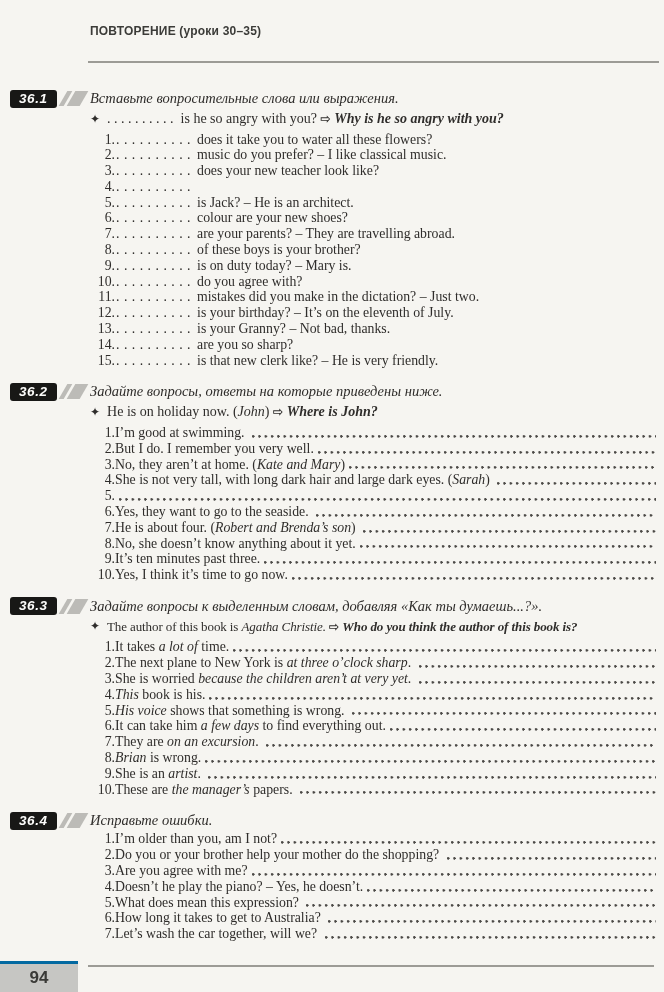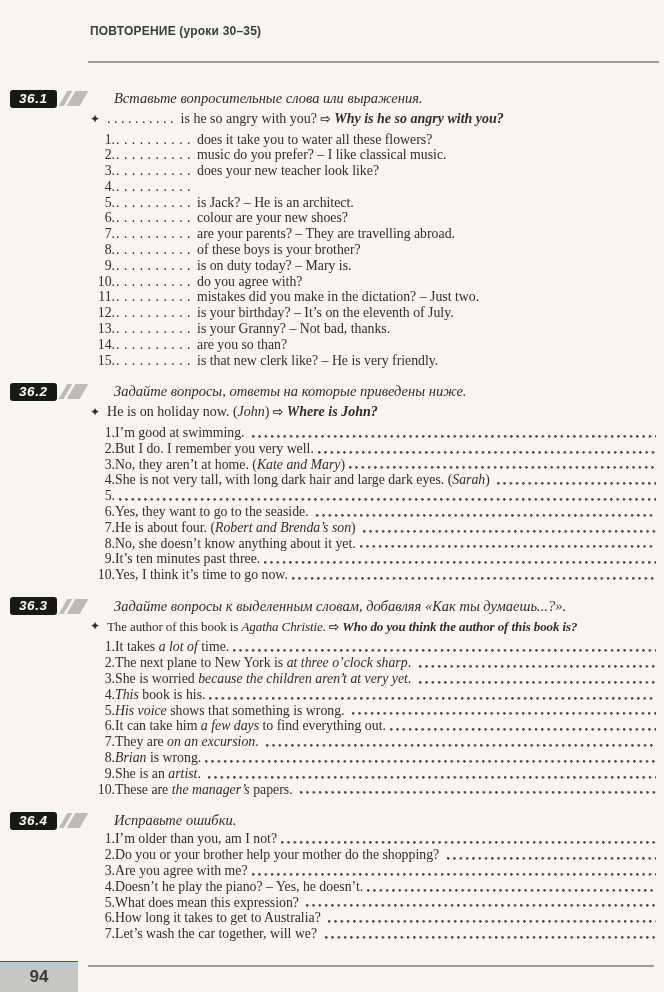--- a/index.html
+++ b/index.html
@@ -29,42 +29,42 @@
   .section { position:relative; padding-left:90px; padding-right:6px; margin-top:14px; }
   .section.first { margin-top:25px; }
   .badge-wrap { position:absolute; left:10px; top:1px; display:flex; align-items:center; height:17px; }
   .badge {
     background:#181816; color:#fcfcfa; border-radius:3px;
     font:italic bold 13.5px "Liberation Sans", sans-serif;
     padding:1px 9px 2px 9px; letter-spacing:0.6px;
   }
   .sliver { width:5px; height:15px; background:#bcbbb7; transform:skewX(-30deg); margin-left:6px; }
   .slash  { width:13px; height:15px; background:#bcbbb7; transform:skewX(-30deg); margin-left:3px; }
-  .instruction { font-style:italic; font-size:14.5px; line-height:18px; display:block;margin-left:24px; }
+  .instruction { font-style:italic; font-size:14.5px; line-height:18px; display:block; }
   .example { white-space:pre; font-size:14px; line-height:19px; margin:2px 0 3px 0; }
   .example.tight { font-size:13px; letter-spacing:-0.1px; }
   .star { display:inline-block; margin-right:7px; font-size:12px; vertical-align:0.5px; }
   .arrow { font-weight:bold; font-family:"DejaVu Sans", sans-serif; font-size:12.5px; }
   .ans { font-weight:bold; font-style:italic; }
   .i { font-style:italic; }
   .items { margin-top:2px; }
   .item { display:flex; align-items:baseline; white-space:pre; font-size:13.8px; line-height:15.8px; }
   .num { flex:none; width:25px; text-align:right; }
   .gapdots { margin:0 6px 0 1px; letter-spacing:0.5px; }
   .leader {
     flex:1 1 auto; min-width:10px; height:3px;
     align-self:flex-end; margin:0 2px 3px 4px;
     background-image:radial-gradient(circle at 1.2px 1.4px, #4c4a47 1.05px, rgba(0,0,0,0) 1.5px);
     background-size:6.3px 3px; background-repeat:repeat-x;
   }
   
   .footer-rule { position:absolute; left:88px; width:566px; top:965px; height:2px; background:#9c9b96; }
   .page-num-box {
     position:absolute; left:0; top:961px; width:78px; height:31px;
-    background:#c6c6c3; border-top:1px solid #0369a1; box-sizing:border-box;
+    background:#c6c6c3; border-top:3px solid #0369a1; box-sizing:border-box;
     display:flex; align-items:center; justify-content:center;
     font-family:"Liberation Sans", sans-serif; font-weight:bold;
     font-size:17px; color:#3a3a37;
   }
 </style>
 </head>
 <body>
 
 <div class="page">
   <div class="title">ПОВТОРЕНИЕ (уроки 30–35)</div>
@@ -86,21 +86,21 @@
           <div class="item"><span class="num">4.</span><span class="gapdots">. . . . . . . . . .</span></div>
           <div class="item"><span class="num">5.</span><span class="gapdots">. . . . . . . . . .</span><span class="itext"><span>is Jack? – He is an architect.</span></span></div>
           <div class="item"><span class="num">6.</span><span class="gapdots">. . . . . . . . . .</span><span class="itext"><span>colour are your new shoes?</span></span></div>
           <div class="item"><span class="num">7.</span><span class="gapdots">. . . . . . . . . .</span><span class="itext"><span>are your parents? – They are travelling abroad.</span></span></div>
           <div class="item"><span class="num">8.</span><span class="gapdots">. . . . . . . . . .</span><span class="itext"><span>of these boys is your brother?</span></span></div>
           <div class="item"><span class="num">9.</span><span class="gapdots">. . . . . . . . . .</span><span class="itext"><span>is on duty today? – Mary is.</span></span></div>
           <div class="item"><span class="num">10.</span><span class="gapdots">. . . . . . . . . .</span><span class="itext"><span>do you agree with?</span></span></div>
           <div class="item"><span class="num">11.</span><span class="gapdots">. . . . . . . . . .</span><span class="itext"><span>mistakes did you make in the dictation? – Just two.</span></span></div>
           <div class="item"><span class="num">12.</span><span class="gapdots">. . . . . . . . . .</span><span class="itext"><span>is your birthday? – It’s on the eleventh of July.</span></span></div>
           <div class="item"><span class="num">13.</span><span class="gapdots">. . . . . . . . . .</span><span class="itext"><span>is your Granny? – Not bad, thanks.</span></span></div>
-          <div class="item"><span class="num">14.</span><span class="gapdots">. . . . . . . . . .</span><span class="itext"><span>are you so than?</span></span></div>
+          <div class="item"><span class="num">14.</span><span class="gapdots">. . . . . . . . . .</span><span class="itext"><span>are you so sharp?</span></span></div>
           <div class="item"><span class="num">15.</span><span class="gapdots">. . . . . . . . . .</span><span class="itext"><span>is that new clerk like? – He is very friendly.</span></span></div>
         </div>
       </div>
       <div class="section">
         <div class="badge-wrap">
           <span class="badge">36.2</span>
           <span class="sliver"></span>
           <span class="slash"></span>
         </div>
         <span class="instruction">Задайте вопросы, ответы на которые приведены ниже.</span>

